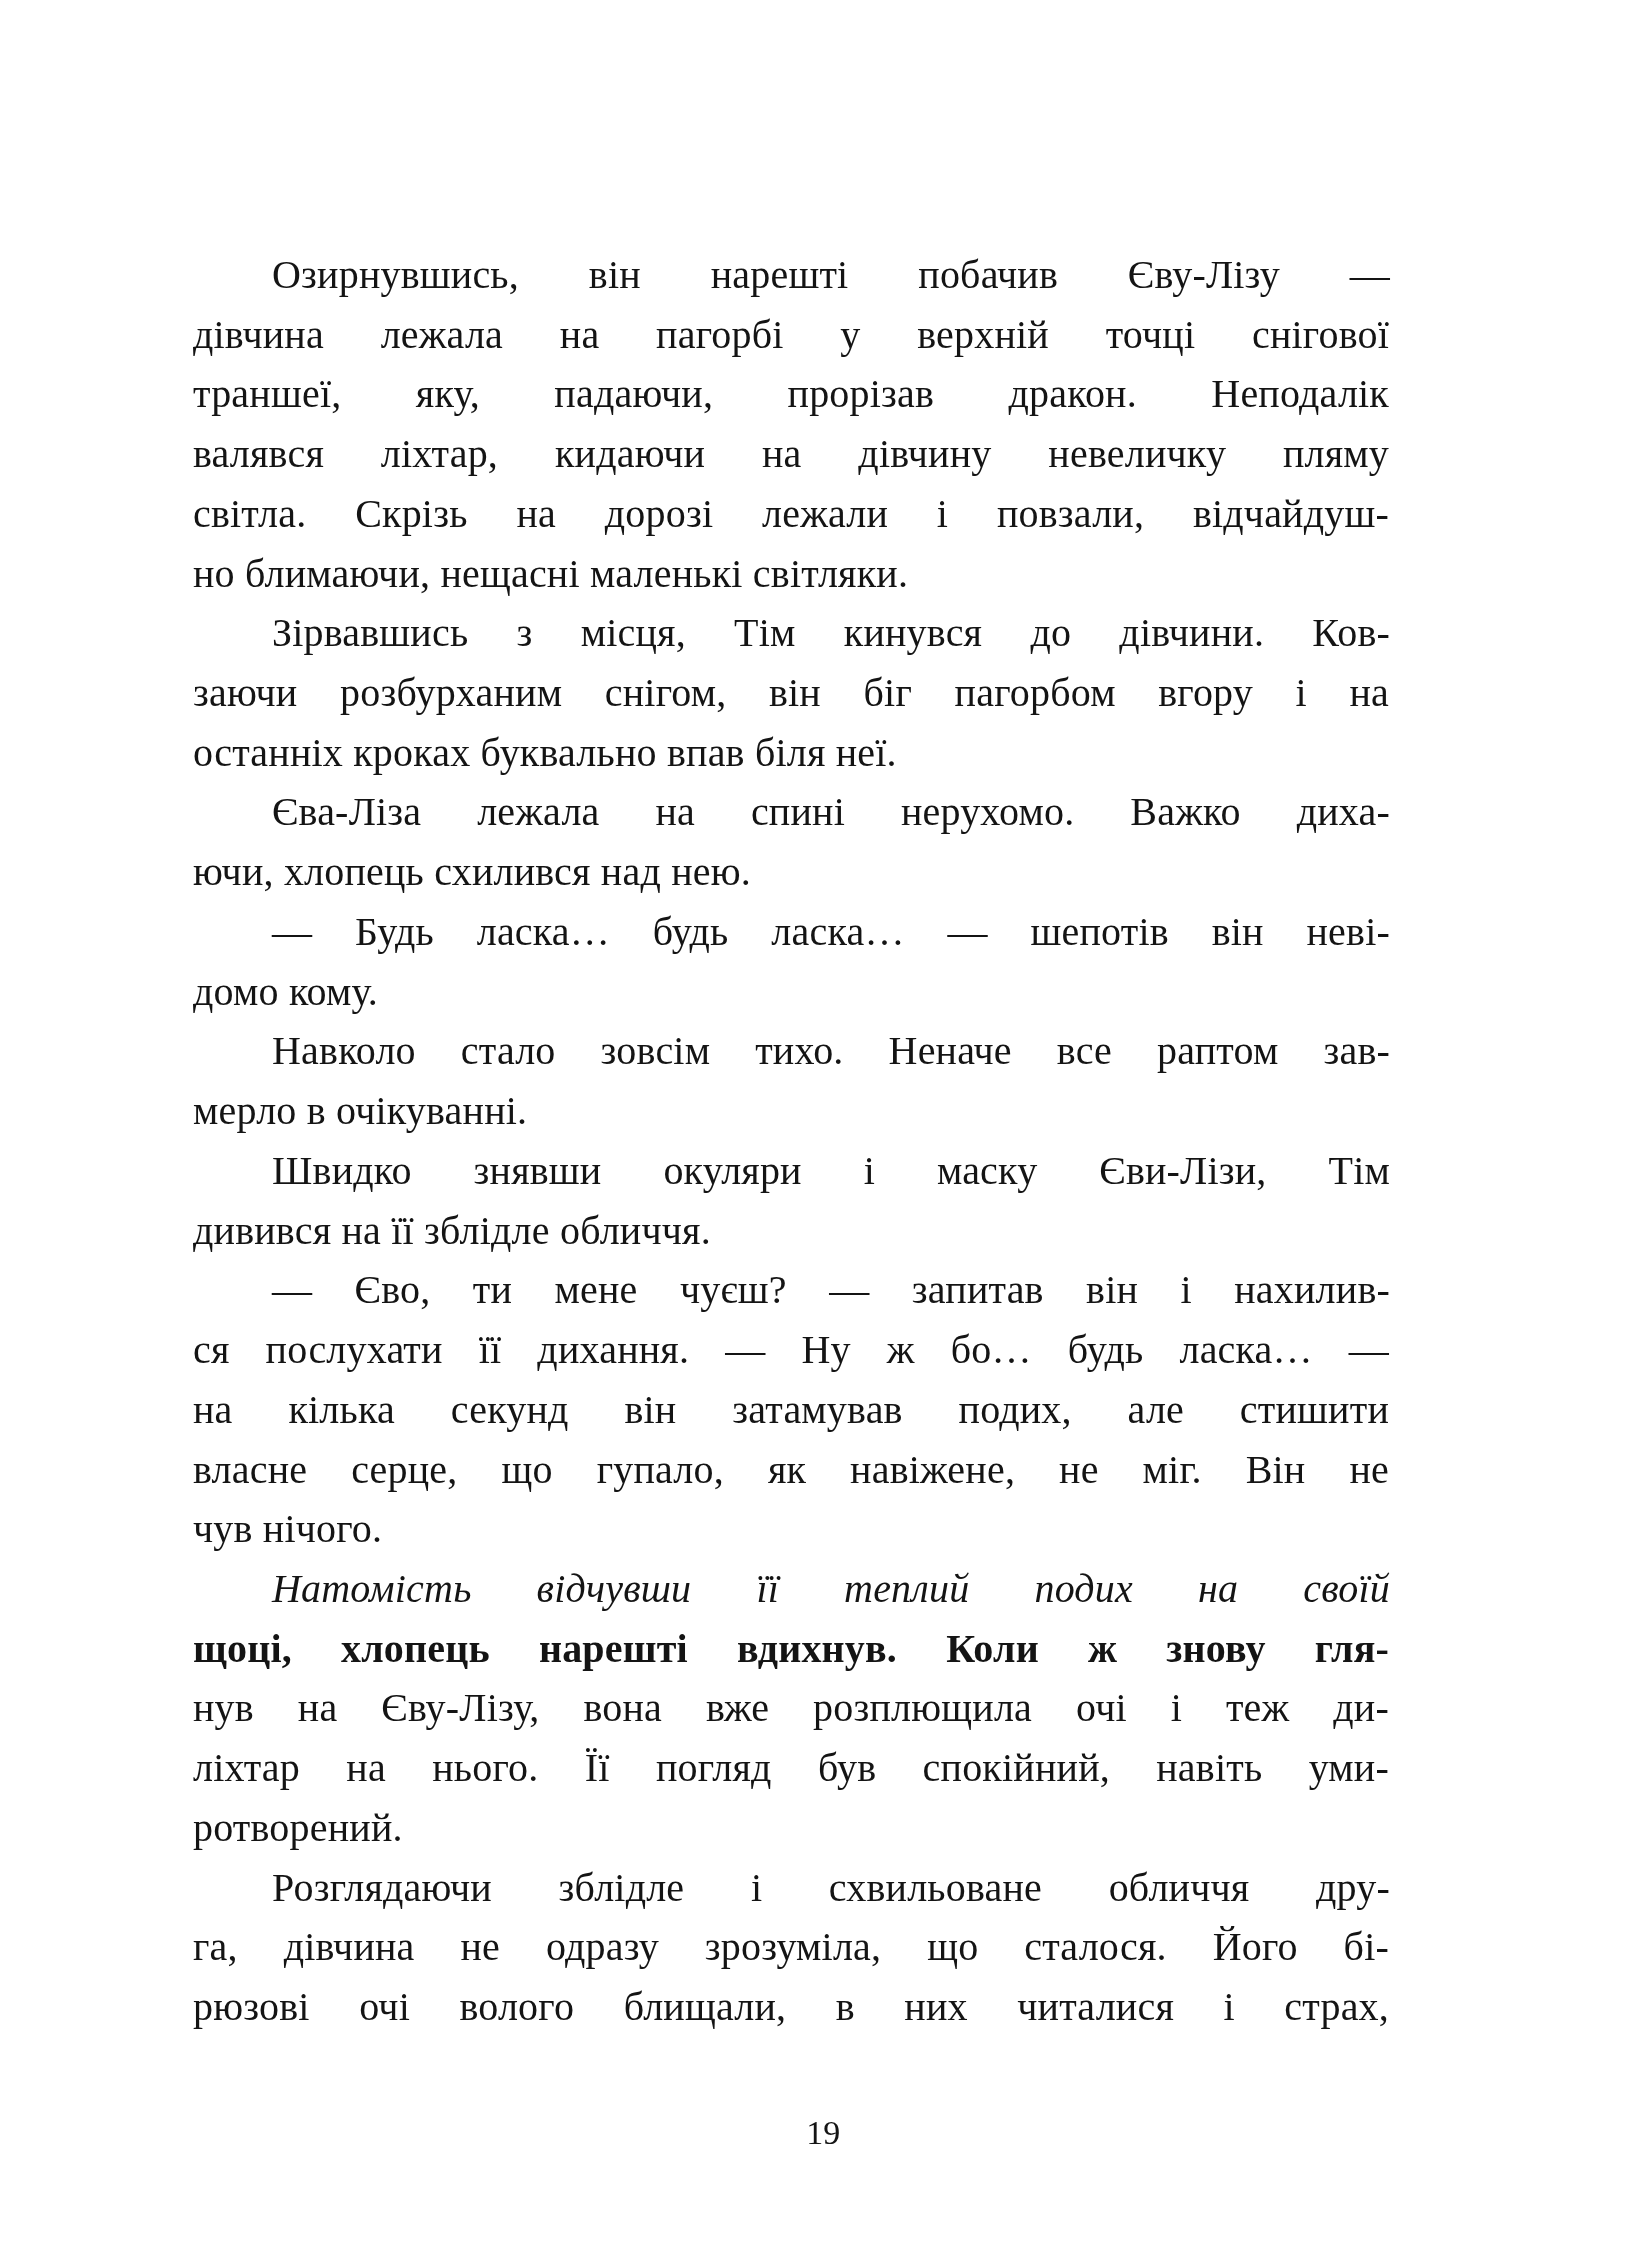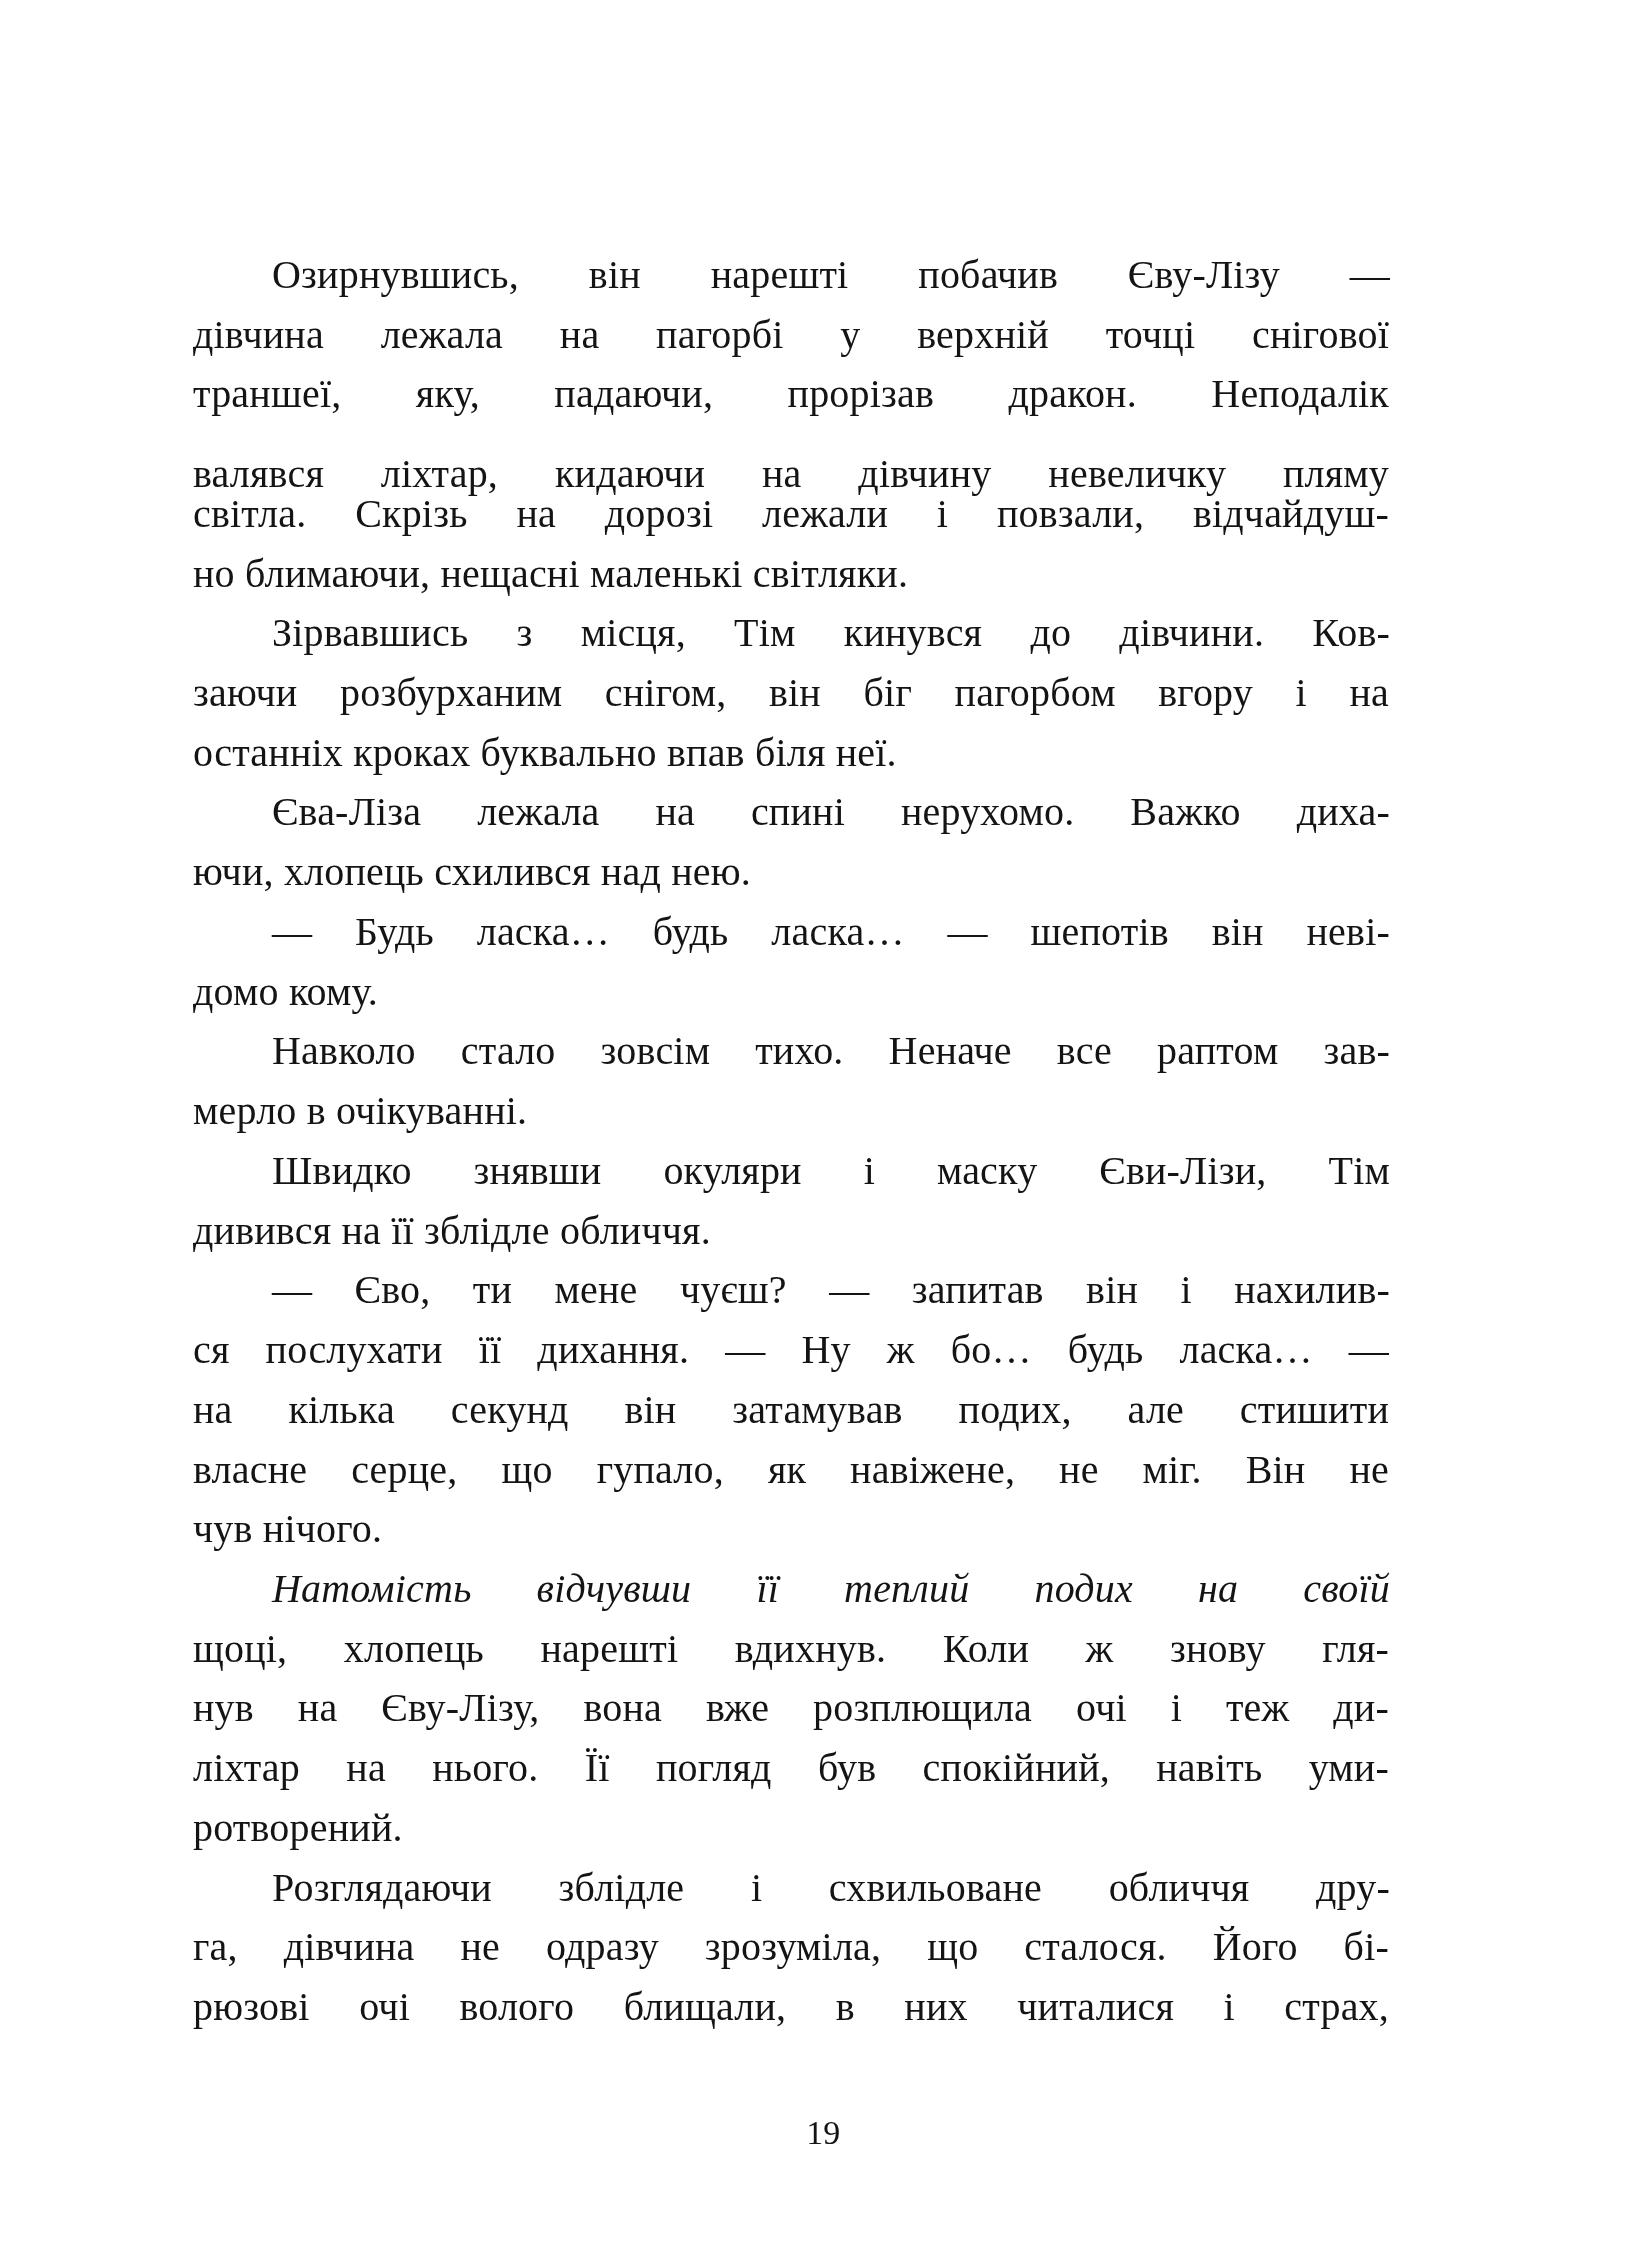--- a/index.html
+++ b/index.html
@@ -70,21 +70,21 @@
 </head>
 <body>
 
 <div class="page">
   <div class="text-block">
 
     <div class="paragraph">
       <div class="line indent" style="top: 245px; white-space: normal;">Озирнувшись, він нарешті побачив Єву-Лізу —</div>
       <div class="line" style="top: 305px; white-space: normal;">дівчина лежала на пагорбі у верхній точці снігової</div>
       <div class="line" style="top: 364px; white-space: normal;">траншеї, яку, падаючи, прорізав дракон. Неподалік</div>
-      <div class="line" style="top: 424px; white-space: normal; margin-top: 20px;">валявся ліхтар, кидаючи на дівчину невеличку пляму</div>
+      <div class="line" style="top: 424px; white-space: normal;">валявся ліхтар, кидаючи на дівчину невеличку пляму</div>
       <div class="line" style="top: 484px; white-space: normal;">світла. Скрізь на дорозі лежали і повзали, відчайдуш-</div>
       <div class="line last" style="top:544px">но блимаючи, нещасні маленькі світляки.</div>
     </div>
 
     <div class="paragraph">
       <div class="line indent" style="top: 603px; white-space: normal;">Зірвавшись з місця, Тім кинувся до дівчини. Ков-</div>
       <div class="line" style="top: 663px; white-space: normal;">заючи розбурханим снігом, він біг пагорбом вгору і на</div>
       <div class="line last" style="top:723px">останніх кроках буквально впав біля неї.</div>
     </div>
 
@@ -111,21 +111,21 @@
     <div class="paragraph">
       <div class="line indent" style="top: 1260px; white-space: normal;">— Єво, ти мене чуєш? — запитав він і нахилив-</div>
       <div class="line" style="top: 1320px; white-space: normal;">ся послухати її дихання. — Ну ж бо… будь ласка… —</div>
       <div class="line" style="top: 1380px; white-space: normal;">на кілька секунд він затамував подих, але стишити</div>
       <div class="line" style="top: 1440px; white-space: normal;">власне серце, що гупало, як навіжене, не міг. Він не</div>
       <div class="line last" style="top:1499px">чув нічого.</div>
     </div>
 
     <div class="paragraph">
       <div class="line indent" style="top: 1559px; white-space: normal; font-style: italic;">Натомість відчувши її теплий подих на своїй</div>
-      <div class="line" style="top: 1619px; white-space: normal;">щоці, хлопець нарешті вдихнув. Коли ж знову гля-</div>
+      <div class="line" style="top: 1619px; white-space: normal; font-weight: bold;">щоці, хлопець нарешті вдихнув. Коли ж знову гля-</div>
       <div class="line" style="top: 1678px; white-space: normal;">нув на Єву-Лізу, вона вже розплющила очі і теж ди-</div>
       <div class="line" style="top: 1738px; white-space: normal;">ліхтар на нього. Її погляд був спокійний, навіть уми-</div>
       <div class="line last" style="top:1798px">ротворений.</div>
     </div>
 
     <div class="paragraph">
       <div class="line indent" style="top: 1858px; white-space: normal;">Розглядаючи зблідле і схвильоване обличчя дру-</div>
       <div class="line" style="top: 1917px; white-space: normal;">га, дівчина не одразу зрозуміла, що сталося. Його бі-</div>
       <div class="line" style="top: 1977px; white-space: normal;">рюзові очі волого блищали, в них читалися і страх,</div>
     </div>

